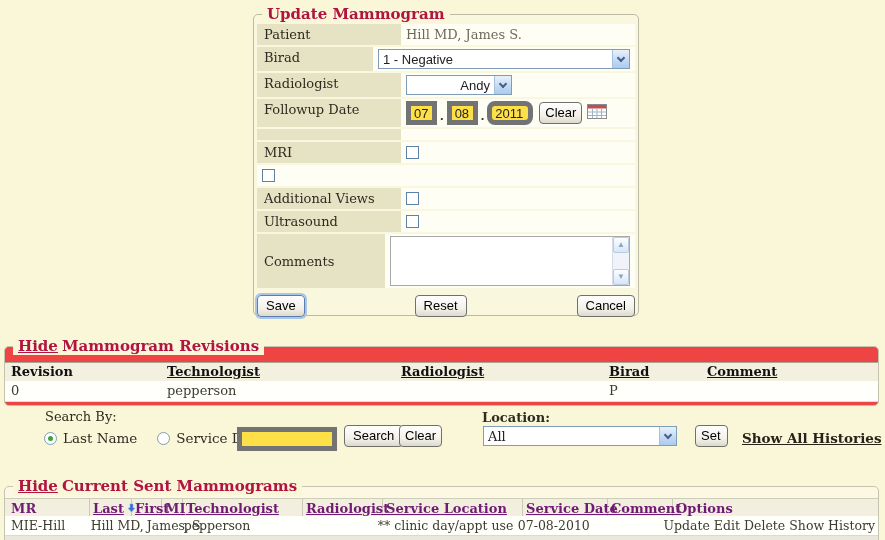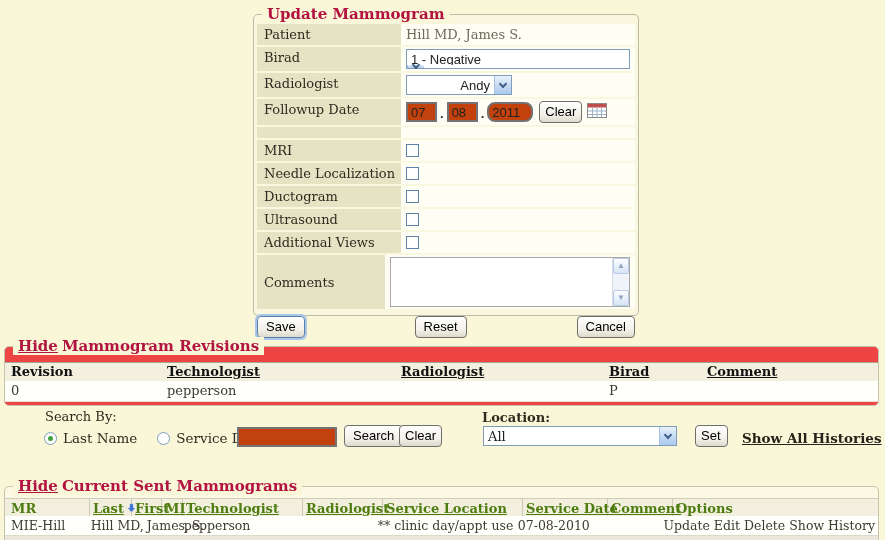--- a/index.html
+++ b/index.html
@@ -22,21 +22,21 @@
   .frow.spacer { height:11px; min-height:11px; }
   .patient-value { color:#6E6B5C; font-family:"DejaVu Serif", serif; }
 
   
   .xp-select { display:flex; align-items:stretch; border:1px solid #7F9DB9; background:#fff; height:20px; cursor:pointer; }
   .xp-select .txt { flex:1; padding:2px 4px 0 4px; font-size:13px; color:#222; white-space:nowrap; overflow:hidden; }
   .xp-select .btn { width:17px; background:linear-gradient(#E8F1FC,#C2D8F2 60%,#AACBEF); border-left:1px solid #A5C0DE;
                     display:flex; align-items:center; justify-content:center; }
   .chev { display:block; width:6px; height:6px; border-left:2px solid #44618C; border-bottom:2px solid #44618C;
           transform:rotate(-45deg); margin-top:-3px; }
-  .xp-input { border:2px solid #737373; background:#c2410c; font-family:"Liberation Sans", sans-serif;
+  .xp-input { border:5px solid #737373; background:#fde047; font-family:"Liberation Sans", sans-serif;
               font-size:13px; color:#222; padding:7px 3px; height:20px; }
   .xp-btn { font-family:"Liberation Sans", sans-serif; font-size:13px; color:#000; cursor:pointer;
             border:1px solid #70706B; border-radius:4px; padding:1px 8px 2px 8px; height:22px;
             background:linear-gradient(#FFFFFF,#F2F0E8 65%,#DDD9CD); }
   .xp-btn.default { box-shadow:0 0 0 2px #A9C5E8; border-color:#5A7FAC; }
   .cb { width:13px; height:13px; border:1px solid #5E81A8; background:#fff; display:inline-block; cursor:pointer; }
   .rad { width:13px; height:13px; border:1px solid #7F9DB9; border-radius:50%; background:#fff;
          display:inline-flex; align-items:center; justify-content:center; cursor:pointer; }
   .rad.checked::after { content:""; width:5px; height:5px; border-radius:50%; background:#3EA33E; }
 
@@ -78,21 +78,21 @@
   .loc-label { position:absolute; left:482px; top:4px;font-weight:bold; }
   .loc-select { position:absolute; left:483px; top:20px; width:194px; }
   .set-btn { position:absolute; left:683px; top:19px; padding:1px 6px 2px 5px;margin-left:12px; }
   .show-all { position:absolute; left:742px; top:24px; font-weight:bold; color:#26231A;
               text-decoration:underline; cursor:pointer; font-size:13.5px; }
 
   
   #current-fs { left:4px; top:486px; width:875px; height:80px; background:#FBF8E4; border-color:#C6C3AE; }
   .cur-table { position:absolute; left:0; right:0; top:11px; }
   .cur-head { background:#F2EFDE; height:18px; border-top:1px solid #CFCCBA; }
-  .cur-head .hc { font-size:13px; font-weight:bold; color:#4d7c0f; padding:1px 3px 0 3px;
+  .cur-head .hc { font-size:13px; font-weight:bold; color:#701a75; padding:1px 3px 0 3px;
                   border-right:1px solid #CCC9B6; white-space:nowrap; display:flex; align-items:center; gap:3px; }
   .cur-head .hc:last-child { border-right:none; }
   .cur-data { background:#FFFFFC; height:19px; }
   .cur-data .dc { font-size:12.5px; color:#3E3B30; padding:2px 3px 0 3px; white-space:nowrap; overflow:visible; }
   .cc-mr { width:85px; padding-left:6px !important; }
   .cc-last { width:42px; }
   .cc-first { width:30px; }
   .cc-mi { width:21px; }
   .cc-tech { width:120px; }
   .cc-radl { width:80px; }
@@ -116,21 +116,21 @@
     <div class="frow">
       <div class="lbl">Patient</div>
       <div class="val">
           <span class="patient-value">Hill MD, James S.</span>
         </div>
     </div>
 
     <div class="frow">
       <div class="lbl">Birad</div>
       <div class="val">
-        <div class="xp-select" style="width:224px;flex-direction:column;">
+        <div class="xp-select" style="width:252px;">
           <span class="txt">1 - Negative</span>
           <span class="btn">
               <i class="chev"></i>
             </span>
         </div>
       </div>
     </div>
 
     <div class="frow">
       <div class="lbl">Radiologist</div>
@@ -173,42 +173,35 @@
     </div>
 
     <div class="frow">
       <div class="lbl">MRI</div>
       <div class="val">
           <span class="cb"></span>
         </div>
     </div>
 
     <div class="frow">
-      <div class="lbl">Needle Localization</div>
       <div class="val">
           <span class="cb"></span>
         </div>
     </div>
 
-    <div class="frow">
-      <div class="lbl">Ductogram</div>
+
+    <div class="frow">
+      <div class="lbl">Additional Views</div>
       <div class="val">
           <span class="cb"></span>
         </div>
     </div>
 
     <div class="frow">
       <div class="lbl">Ultrasound</div>
-      <div class="val">
-          <span class="cb"></span>
-        </div>
-    </div>
-
-    <div class="frow">
-      <div class="lbl">Additional Views</div>
       <div class="val">
           <span class="cb"></span>
         </div>
     </div>
 
     <div class="frow" style="min-height:54px;">
       <div class="lbl" style="display:flex; align-items:center;">Comments</div>
       <div class="val" style="background:#FFFEF4;">
         <div class="comments-box">
           <textarea class="comments-text" style=""></textarea>

